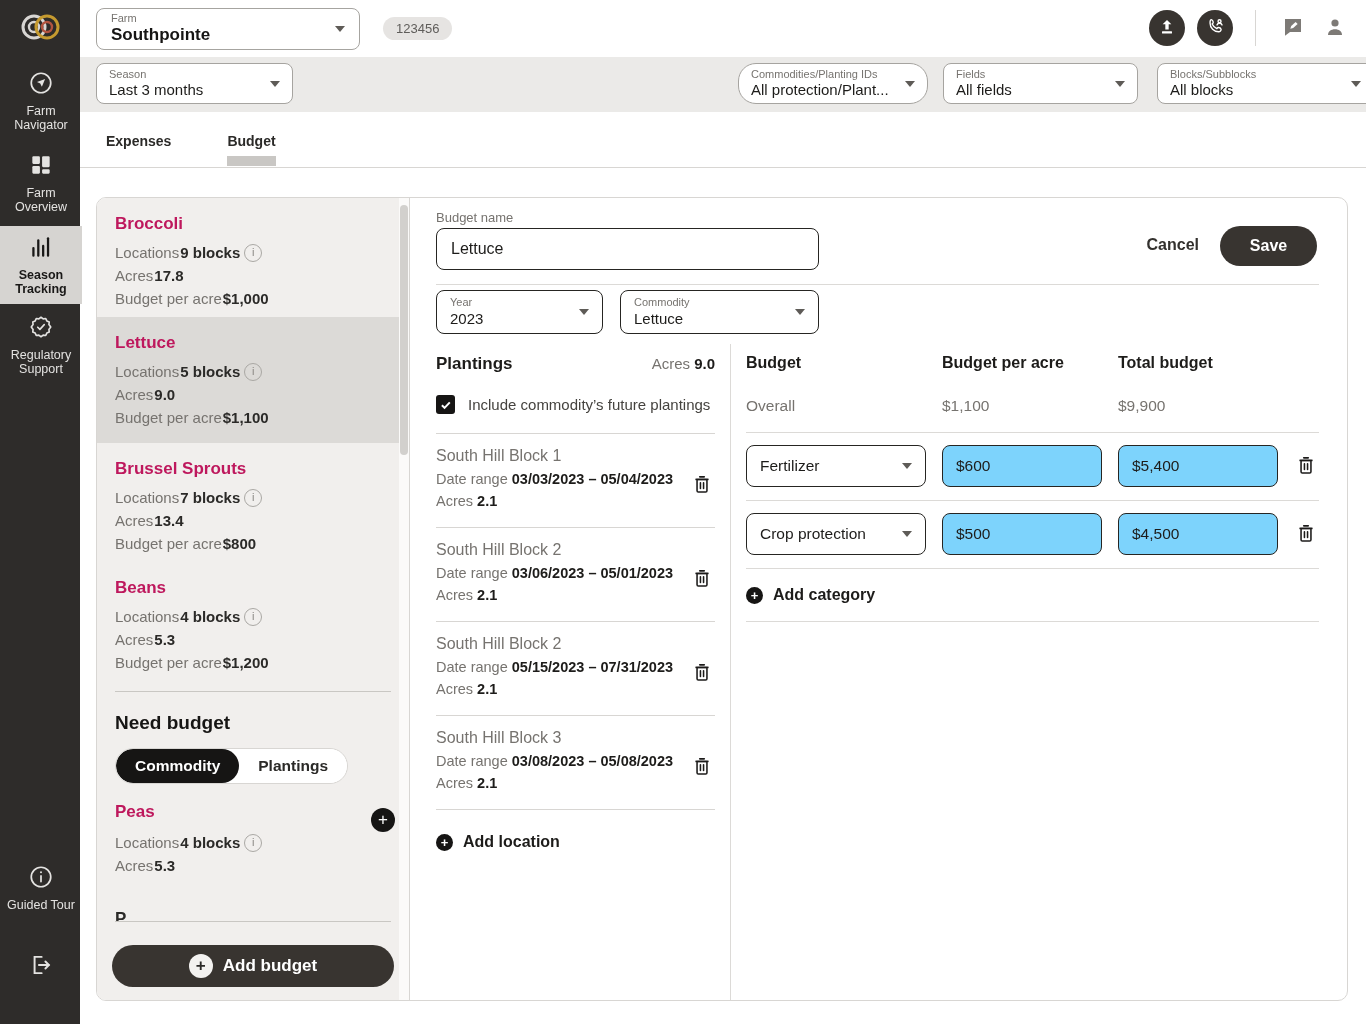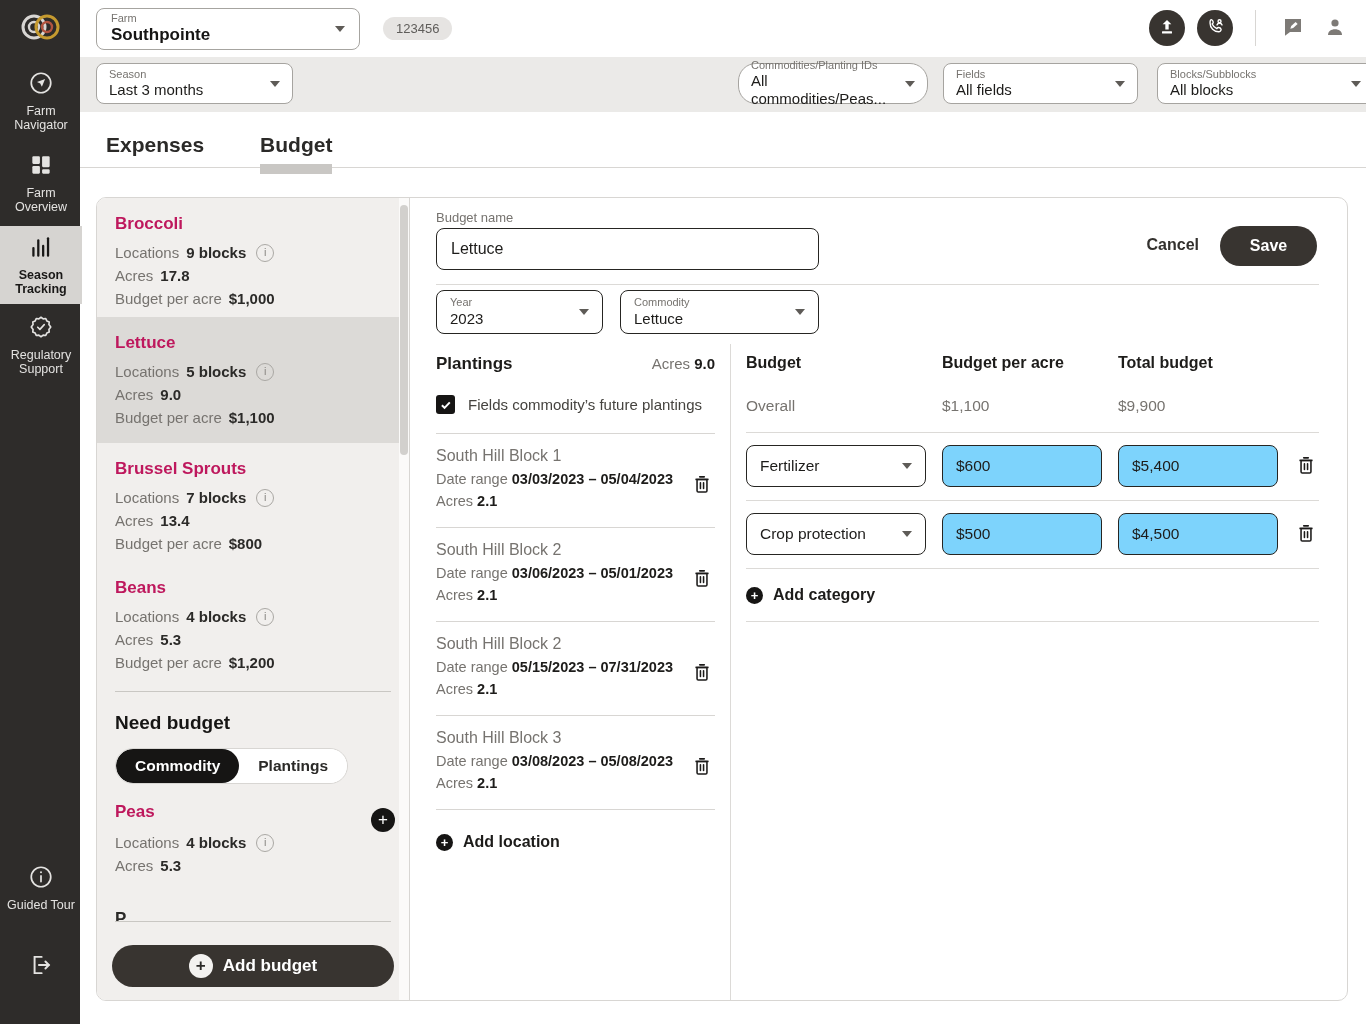--- a/index.html
+++ b/index.html
@@ -38,34 +38,34 @@
   .filter-select { position:absolute; top:6px; height:41px; border:1px solid #a6a4a0; border-radius:8px; background:#fff;
                    display:flex; align-items:center; justify-content:space-between; padding:0 12px; cursor:pointer; }
   .filter-select .sel-value { font-size:15px; color:#1d1c1a; }
   .f-season { left:16px; width:197px; }
   .f-comm   { left:658px; width:190px;border-radius:18px; }
   .f-fields { left:863px; width:195px; }
   .f-blocks { left:1077px; width:217px; }
 
   
   .tabs { position:absolute; left:80px; top:112px; width:1286px; height:56px; background:#fff; border-bottom:1px solid #d8d6d3; display:flex; padding:21px 0 0 15px; }
-  .tab { font-size:21px; font-weight:bold; color:#2b2a28; padding:0 11px; margin-right:34px; cursor:pointer; text-align:center; }
+  .tab { font-size:14px; font-weight:bold; color:#2b2a28; padding:0 11px; margin-right:34px; cursor:pointer; text-align:center; }
   .tab .tab-underline { display:none; }
   .tab.active .tab-underline { display:block; height:10px; background:#c9c7c4; margin-top:7px; }
 
   
   .card { position:absolute; left:96px; top:197px; width:1252px; height:804px; background:#fff;
           border:1px solid #d8d6d3; border-radius:10px; overflow:hidden; }
 
   
   .list-col { position:absolute; left:0; top:0; width:313px; height:100%; background:#f1efed; border-right:1px solid #d8d6d3; overflow:hidden; }
   .b-item { padding:16px 18px 7px; cursor:pointer; }
   .b-item.selected { background:#dcdad7; padding-bottom:14px; }
   .b-name { font-size:17px; font-weight:bold; color:#be185d; margin-bottom:7px; }
-  .b-meta { font-size:15px; color:#76736f; line-height:23px; display:flex; align-items:center; gap:7px;text-align:right; }
+  .b-meta { font-size:15px; color:#76736f; line-height:23px; display:flex; align-items:center; gap:1px;text-align:right; }
   .b-meta b { color:#2b2a28; }
   .info-i { width:18px; height:18px; border:1.5px solid #aaa8a4; border-radius:50%; color:#8a8884; font-size:11px;
             display:inline-flex; align-items:center; justify-content:center; margin-left:3px; cursor:pointer; flex:none; }
   .list-div { border:none; border-top:1px solid #c9c7c3; margin:10px 18px; }
   .need-budget { padding:10px 18px 0; }
   .nb-title { font-size:19px; font-weight:bold; color:#161514; margin-bottom:14px; }
   .toggle { display:inline-flex; background:#fff; border:1px solid #d8d6d3; border-radius:20px; overflow:hidden; }
   .toggle-seg { padding:8px 19px; font-size:15.5px; font-weight:bold; color:#2b2a28; background:#fff; border:none; border-radius:20px; }
   .toggle-seg.on { background:#161514; color:#fff; }
   .nb-item { position:relative; padding:18px 0 6px; }
@@ -257,21 +257,21 @@
   <div class="filter-select f-season">
     <span class="sel-stack">
       <span class="sel-label">Season</span>
       <span class="sel-value">Last 3 months</span>
     </span>
     <span class="caret"></span>
   </div>
   <div class="filter-select f-comm">
     <span class="sel-stack">
       <span class="sel-label">Commodities/Planting IDs</span>
-      <span class="sel-value">All commodities/Peas...</span>
+      <span class="sel-value">All protection/Plant...</span>
     </span>
     <span class="caret"></span>
   </div>
   <div class="filter-select f-fields">
     <span class="sel-stack">
       <span class="sel-label">Fields</span>
       <span class="sel-value">All fields</span>
     </span>
     <span class="caret"></span>
   </div>
@@ -436,21 +436,21 @@
         <span class="p-acres"><span>Acres</span>
           <b>9.0</b></span>
       </div>
 
       <label class="p-check">
         <span class="checkbox">
           <svg width="14" height="14" viewBox="0 0 24 24" fill="none" stroke="#fff" stroke-width="3.4">
               <path d="M5 12.5l4.5 4.5 9-9.5"></path>
             </svg>
         </span>
-        <span>Fields commodity’s future plantings</span>
+        <span>Include commodity’s future plantings</span>
       </label>
 
       <div class="p-items">
 
         <div class="p-item">
           <div class="pi-name">South Hill Block 1</div>
           <div class="pi-row"><span>Date range</span>
             <b>03/03/2023 – 05/04/2023</b></div>
           <div class="pi-row"><span>Acres</span>
             <b>2.1</b></div>

